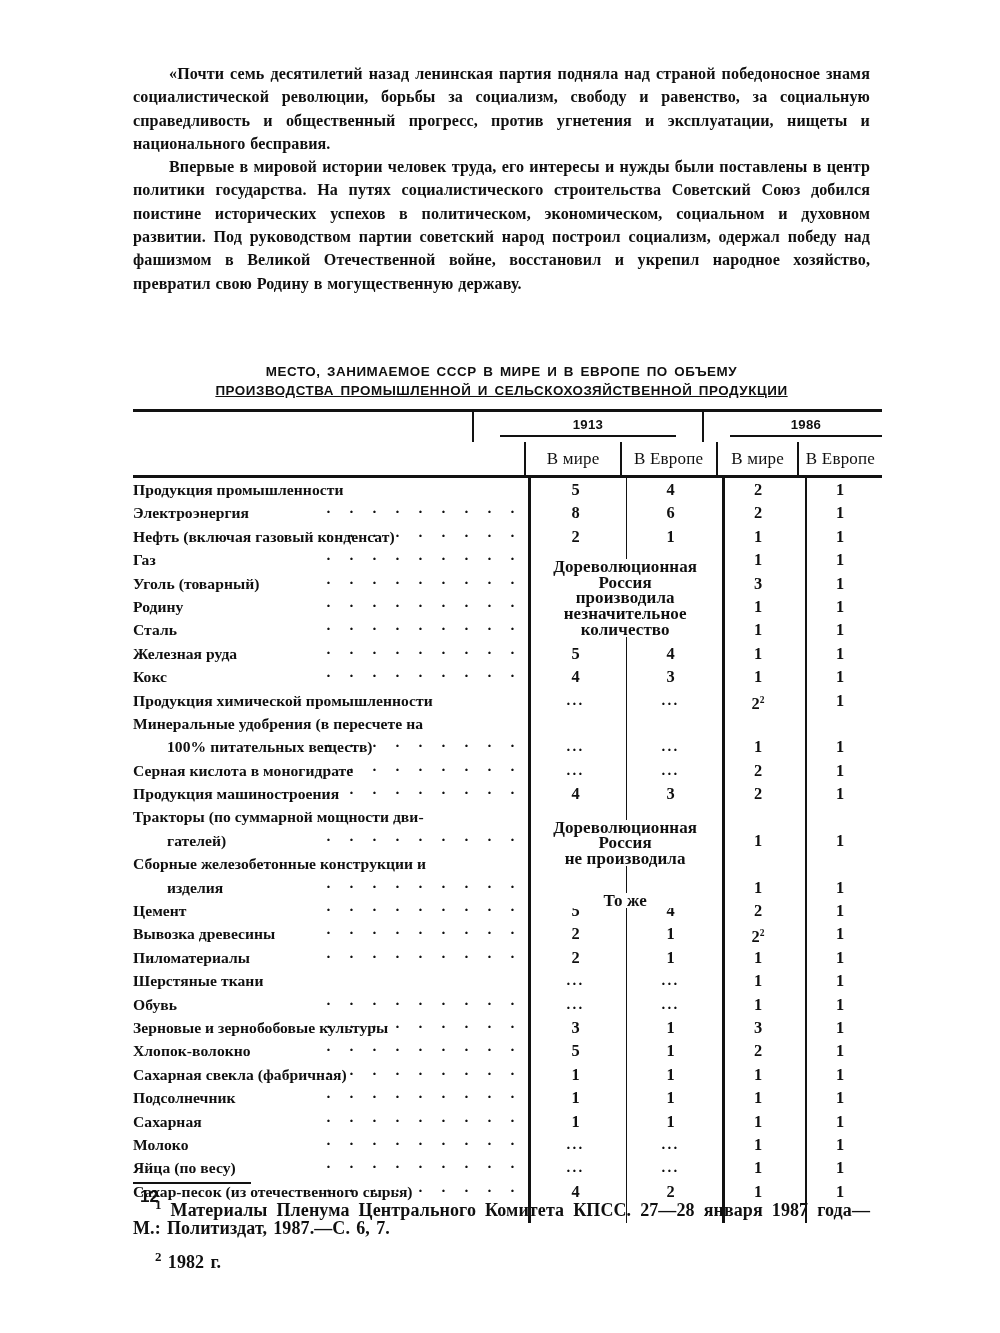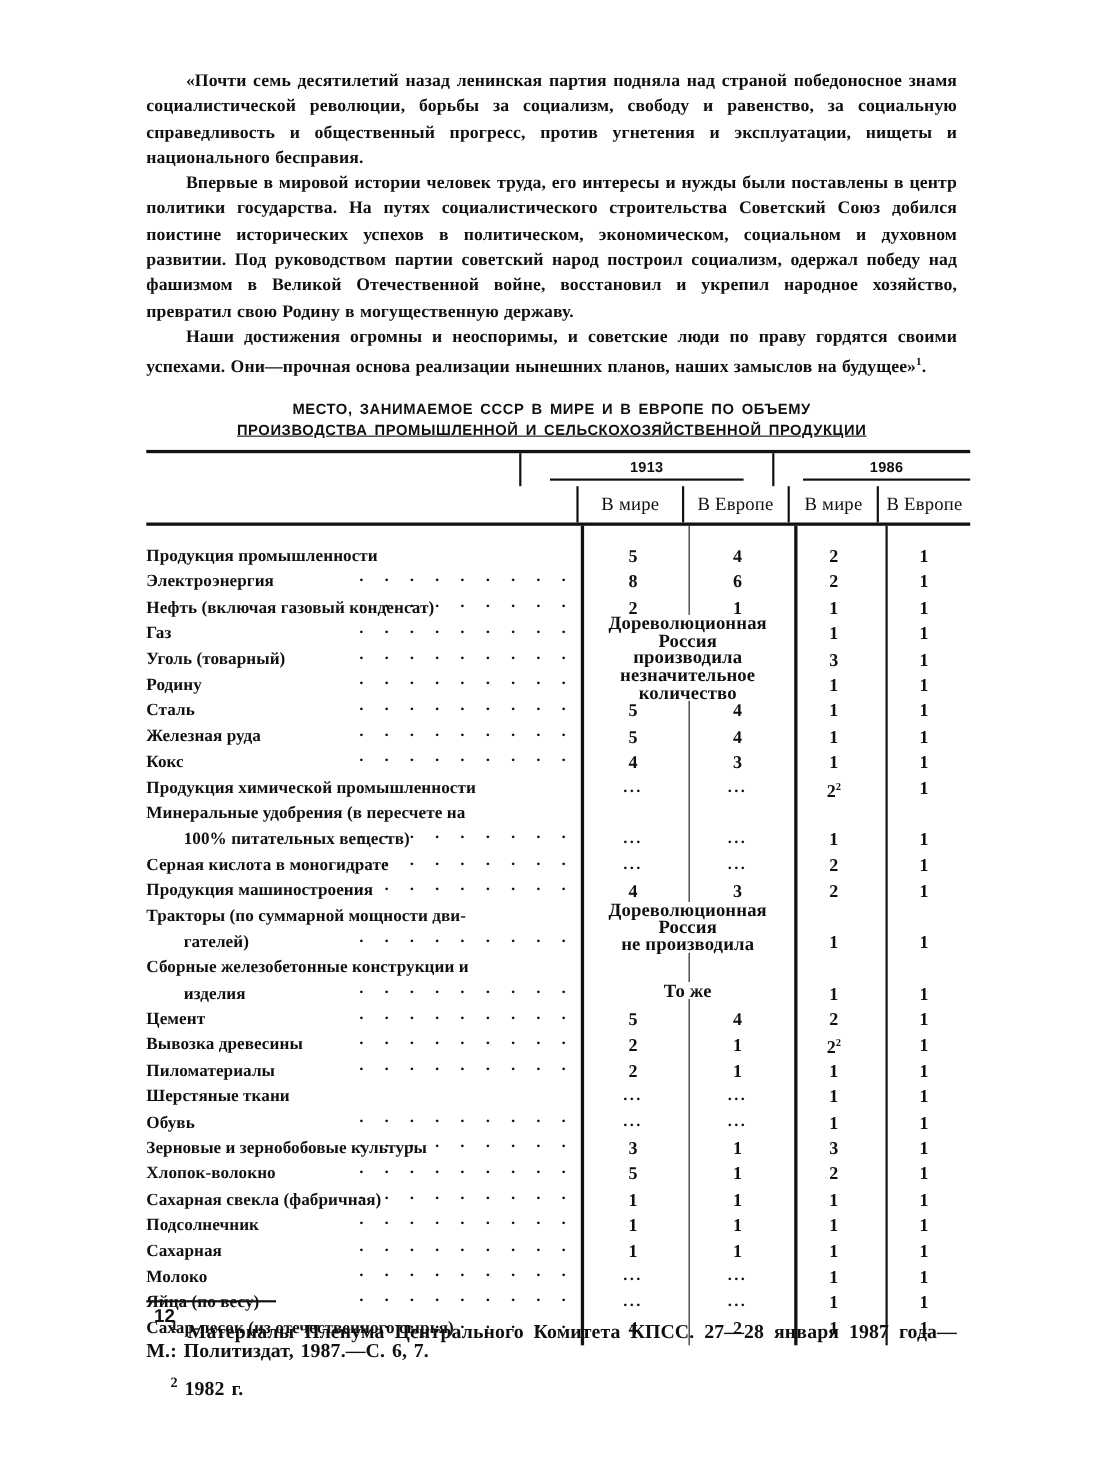--- a/index.html
+++ b/index.html
@@ -130,21 +130,20 @@
   }
 </style>
 </head>
 <body>
 
 <div class="page">
 
   <div class="prose">
     <p class="para">«Почти семь десятилетий назад ленинская партия подняла над страной победоносное знамя социалистической революции, борьбы за социализм, свободу и равенство, за социальную справедливость и общественный прогресс, против угнетения и эксплуатации, нищеты и национального бесправия.</p>
     <p class="para">Впервые в мировой истории человек труда, его интересы и нужды были поставлены в центр политики государства. На путях социалистического строительства Советский Союз добился поистине исторических успехов в политическом, экономическом, социальном и духовном развитии. Под руководством партии советский народ построил социализм, одержал победу над фашизмом в Великой Отечественной войне, восстановил и укрепил народное хозяйство, превратил свою Родину в могущественную державу.</p>
-    <p class="para"><span>Наши достижения огромны и неоспоримы, и советские люди по праву гордятся своими успехами. Они—прочная основа реализации нынешних планов, наших замыслов на будущее»</span><sup>1</sup>.</p>
   </div>
 
   <div class="tbl-title">
     <span class="l1">МЕСТО, ЗАНИМАЕМОЕ СССР В МИРЕ И В ЕВРОПЕ ПО ОБЪЕМУ</span>
     <span class="l2">ПРОИЗВОДСТВА ПРОМЫШЛЕННОЙ И СЕЛЬСКОХОЗЯЙСТВЕННОЙ ПРОДУКЦИИ</span>
   </div>
 
   <div class="tbl">
 
     <div class="rule-top"></div>
@@ -172,21 +171,21 @@
         <div class="vline"></div>
         <div class="sub-c sub-w3">В мире</div>
         <div class="vline-thin"></div>
         <div class="sub-c sub-w4">В Европе</div>
       </div>
     </div>
 
     <div class="rule-mid"></div>
 
     <div class="tbody">
-      <div class="rows" id="rows-host" style="padding-top: 16px;">
+      <div class="rows" id="rows-host" style="padding-top: 0;">
           <div class="row">
             <div class="stub"><span class="nm">Продукция промышленности</span></div>
             <div class="val v1">5</div>
             <div class="val v2">4</div>
             <div class="val v3">2</div>
             <div class="val v4">1</div>
           </div>
           <div class="row">
             <div class="stub"><span class="nm">Электроэнергия</span><span class="leader">.   .   .   .   .   .   .   .   .</span></div>
             <div class="val v1">8</div>

